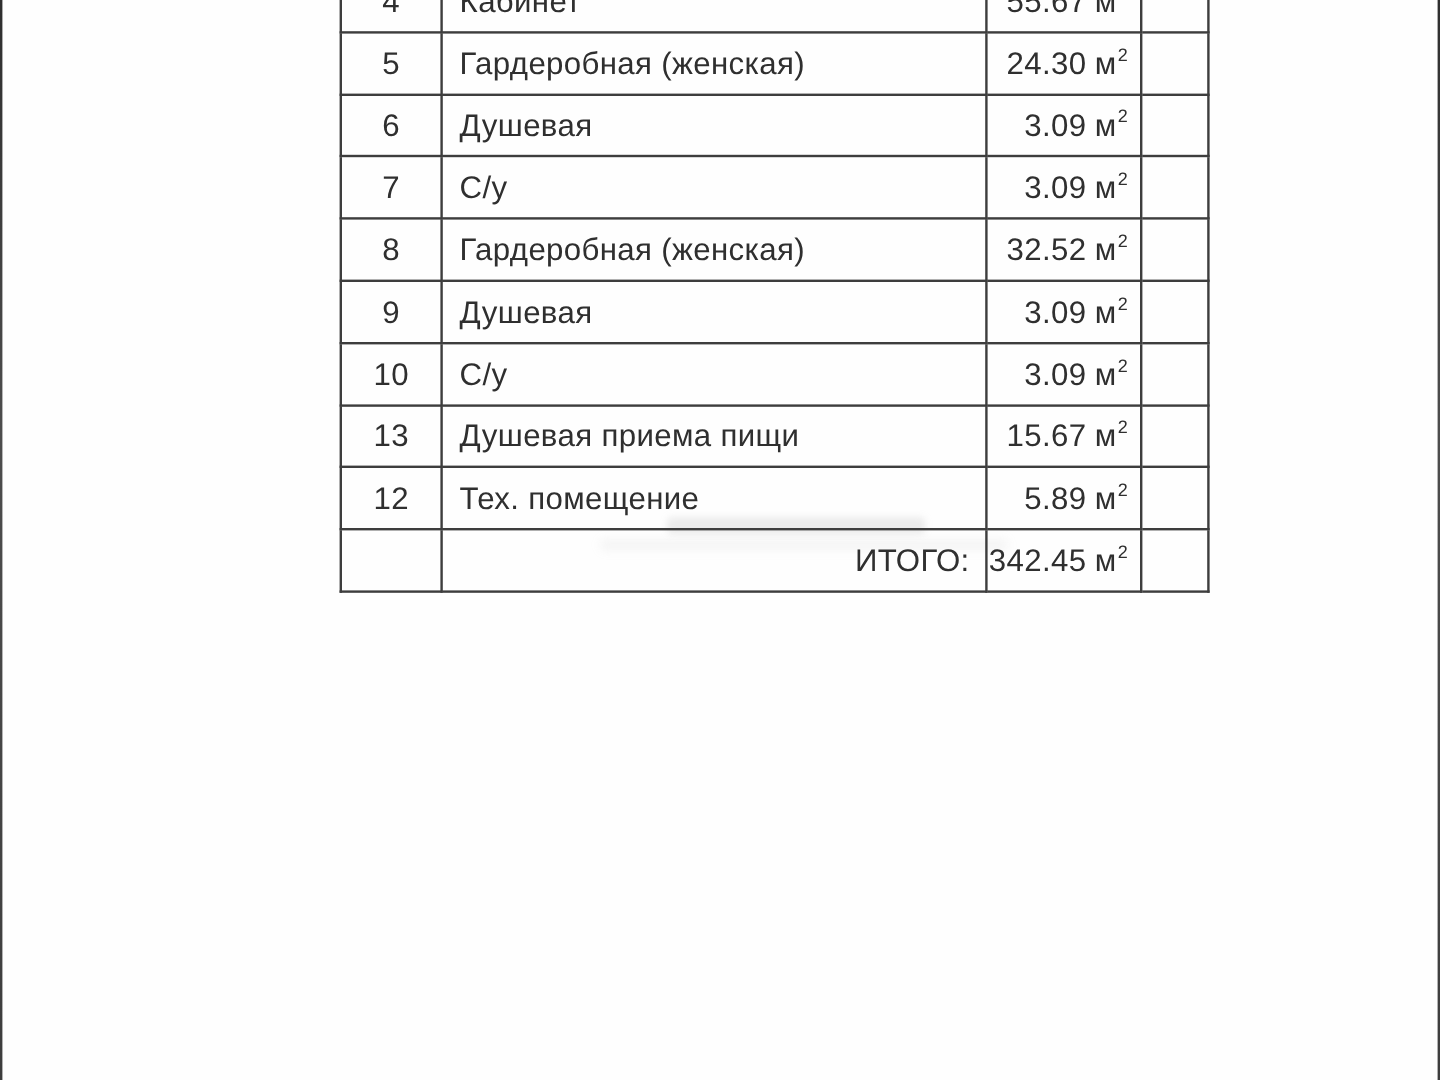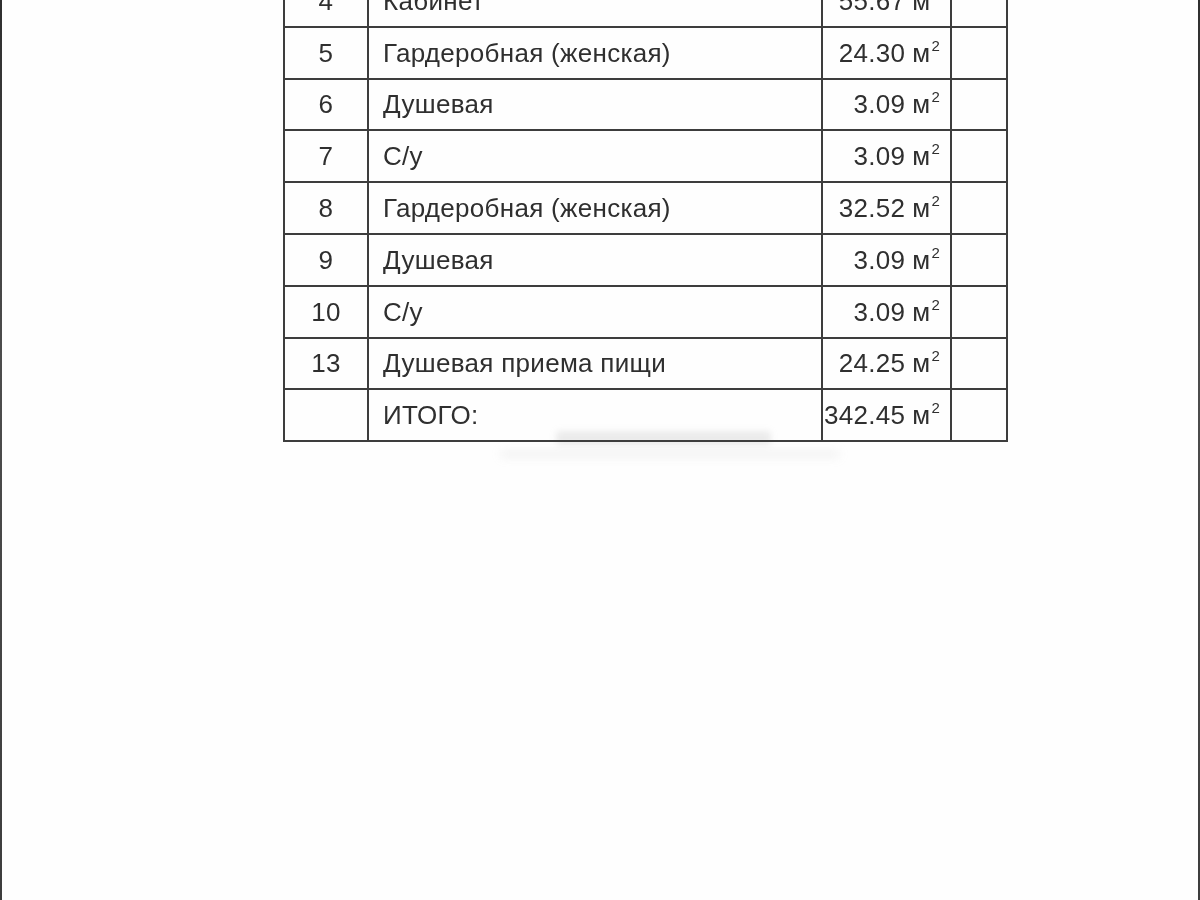--- a/index.html
+++ b/index.html
@@ -50,21 +50,21 @@
     line-height: 1;
     color: #2f2f2f;
     vertical-align: middle;
     letter-spacing: 0.3px;
     overflow: hidden;
     white-space: nowrap;
   }
   td.num  { text-align: center; }
   td.name { text-align: left; padding-left: 14px; }
   td.area { text-align: right; padding-right: 10px; }
-  td.total-label-cell { text-align: left; padding-right: 13px; }
+  td.total-label-cell { text-align: right; padding-right: 13px; }
 
   .area-unit { margin-left: 7px; }
   .area-sup {
     display: inline-block;
     font-size: 15px;
     transform: translateY(-11px);
     margin-left: 1px;
   }
 
   
@@ -148,24 +148,30 @@
   <tr>
     <td class="num">10</td>
     <td class="name">С/у</td>
     <td class="area"><span class="area-val">3.09</span><span class="area-unit">м</span><span class="area-sup">2</span></td>
     <td class="extra"></td>
   </tr>
 
   <tr>
     <td class="num">13</td>
     <td class="name">Душевая приема пищи</td>
-    <td class="area"><span class="area-val">24.25</span><span class="area-unit">м</span><span class="area-sup">2</span></td>
+    <td class="area"><span class="area-val">15.67</span><span class="area-unit">м</span><span class="area-sup">2</span></td>
     <td class="extra"></td>
   </tr>
 
+  <tr>
+    <td class="num">12</td>
+    <td class="name">Тех. помещение</td>
+    <td class="area"><span class="area-val">5.89</span><span class="area-unit">м</span><span class="area-sup">2</span></td>
+    <td class="extra"></td>
+  </tr>
 <tr id="total-row">
         <td class="num"></td>
         <td class="name total-label-cell">ИТОГО:</td>
         <td class="area"><span class="area-val">342.45</span><span class="area-unit">м</span><span class="area-sup">2</span></td>
         <td class="extra"></td>
       </tr>
     </tbody>
   </table>
 </div>
 

